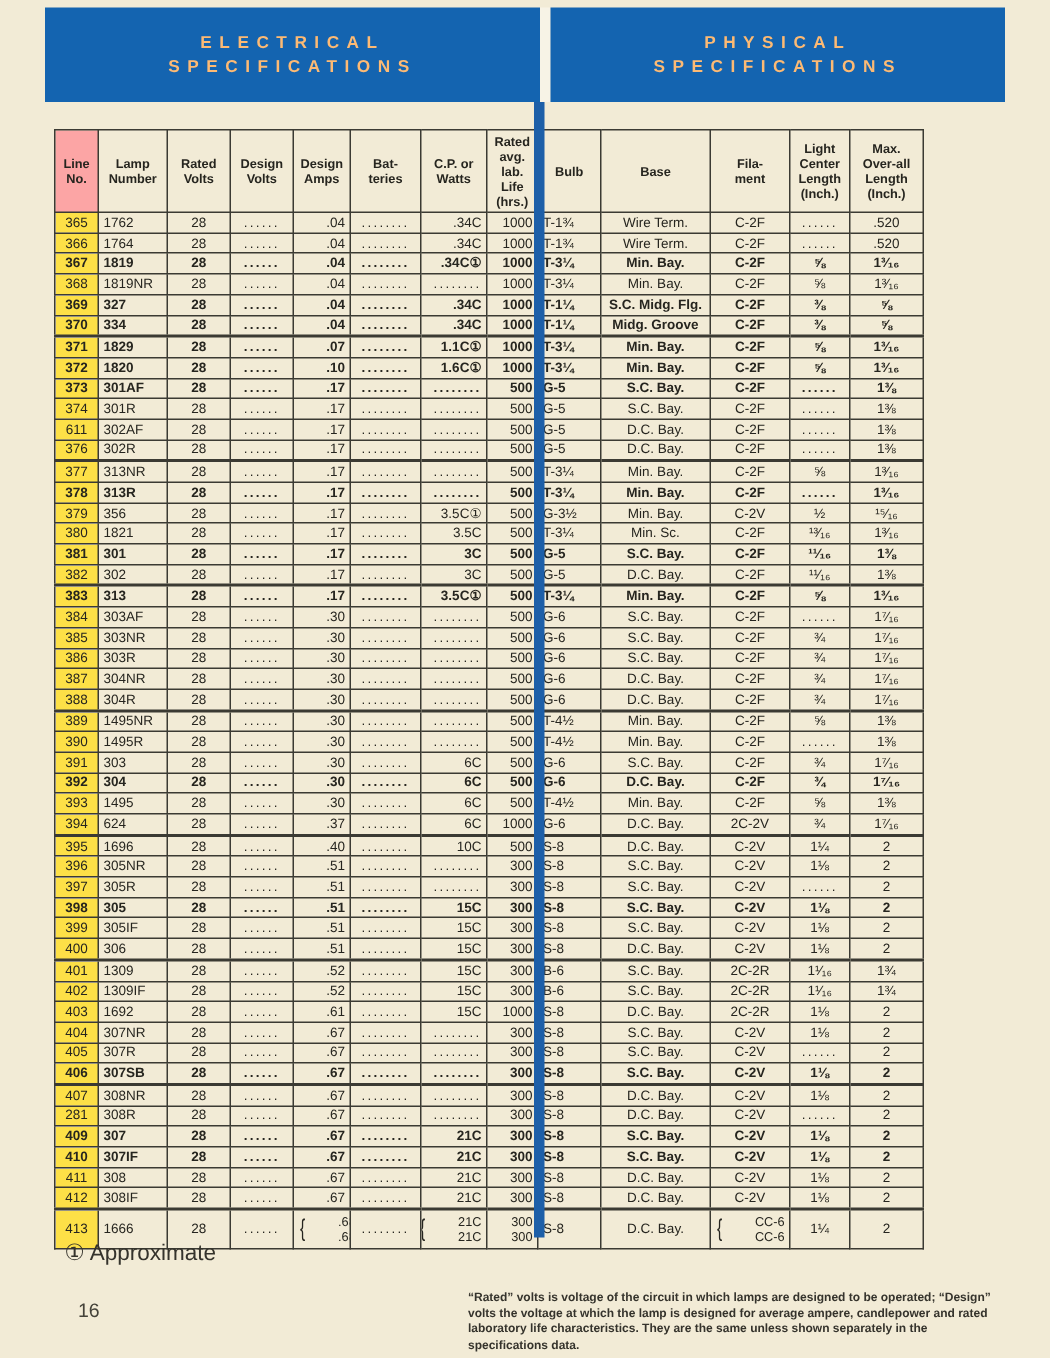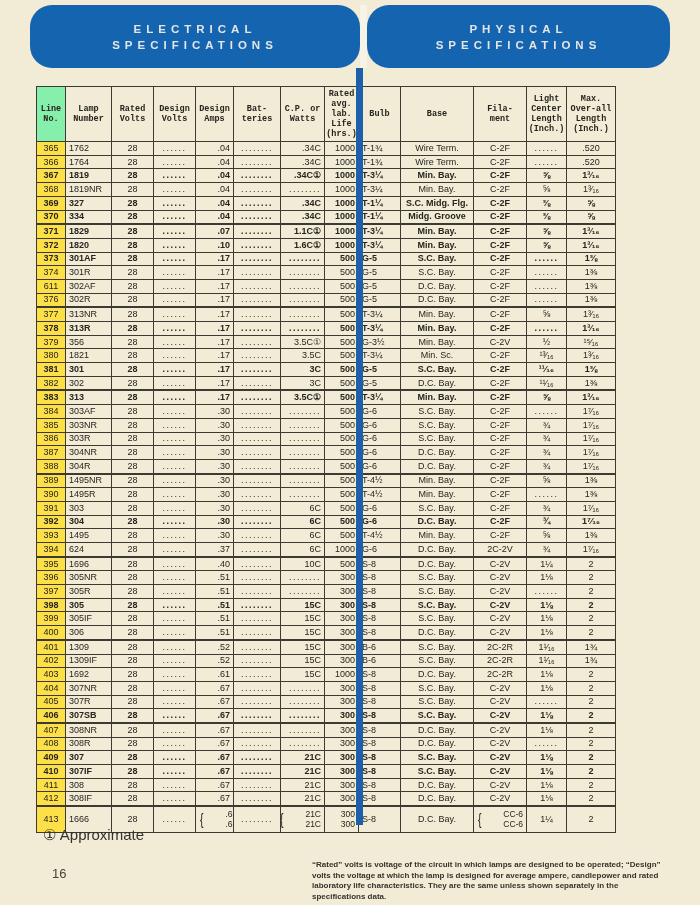--- a/index.html
+++ b/index.html
@@ -8,22 +8,22 @@
     background:#f2ebd6;
     font-family:"Liberation Sans", sans-serif;
     color:#26251f;
     position:relative;
     overflow:hidden;
   }
 
   
   .banner { position:absolute; left:30px; top:5px; width:640px; height:63px; display:flex; }
   .bbox {
-    background:#1464b0; color:#e5e5e5;
-    display:flex; flex-direction:column; justify-content:center; align-items:center; gap:4px;border-radius:22px;
+    background:#1464b0; color:#fdba74;
+    display:flex; flex-direction:column; justify-content:center; align-items:center; gap:4px;
   }
   .bbox.left  { width:330px; }
   .bgap { width:7px; background:#f7f3e6; }
   .bbox.right { flex:1; }
   .btxt { font-size:11.5px; font-weight:bold; letter-spacing:5px; white-space:nowrap; }
 
   
   .stripe {
     position:absolute; left:356px; top:68px; width:7px; height:757px;
     background:#1d5fa8; z-index:3; pointer-events:none;
@@ -34,23 +34,23 @@
     position:absolute; left:36px; top:86px; width:579px;
     border-collapse:collapse; table-layout:fixed;
   }
   table.spec th, table.spec td {
     border:1px solid #3b3a33;
     background-clip:padding-box;
   }
   table.spec th {
     font-size:8.5px; font-weight:bold; line-height:1.18;
     text-align:center; vertical-align:middle; padding:2px 1px;
-    height:50px; color:#26251f;font-family:Liberation Mono, monospace;
+    height:50px; color:#26251f;
   }
-  table.spec th.c0 { background:#86efac; }
+  table.spec th.c0 { background:#fca5a5; }
   table.spec td {
     font-size:9px; height:12.7px; line-height:11px;
     padding:0 3px; white-space:nowrap; overflow:hidden;
     color:#26251f;
   }
   td.c0 { background:#fde047; text-align:center; }
   td.c1 { text-align:left;  padding-left:5px; }
   td.c2 { text-align:center;  padding-left:10px;margin-left:40px; }
   td.c3 { text-align:center; }
   td.c4 { text-align:right; padding-right:7px; }
@@ -770,21 +770,21 @@
         <td class="c5"><span class="dots">........</span></td>
         <td class="c6"><span class="dots">........</span></td>
         <td class="c7">300</td>
         <td class="c8">S-8</td>
         <td class="c9">D.C. Bay.</td>
         <td class="c10">C-2V</td>
         <td class="c11">1⅛</td>
         <td class="c12">2</td>
       </tr>
       <tr class="">
-        <td class="c0">408</td>
+        <td class="c0">281</td>
         <td class="c1">308R</td>
         <td class="c2">28</td>
         <td class="c3"><span class="dots">......</span></td>
         <td class="c4">.67</td>
         <td class="c5"><span class="dots">........</span></td>
         <td class="c6"><span class="dots">........</span></td>
         <td class="c7">300</td>
         <td class="c8">S-8</td>
         <td class="c9">D.C. Bay.</td>
         <td class="c10">C-2V</td>

